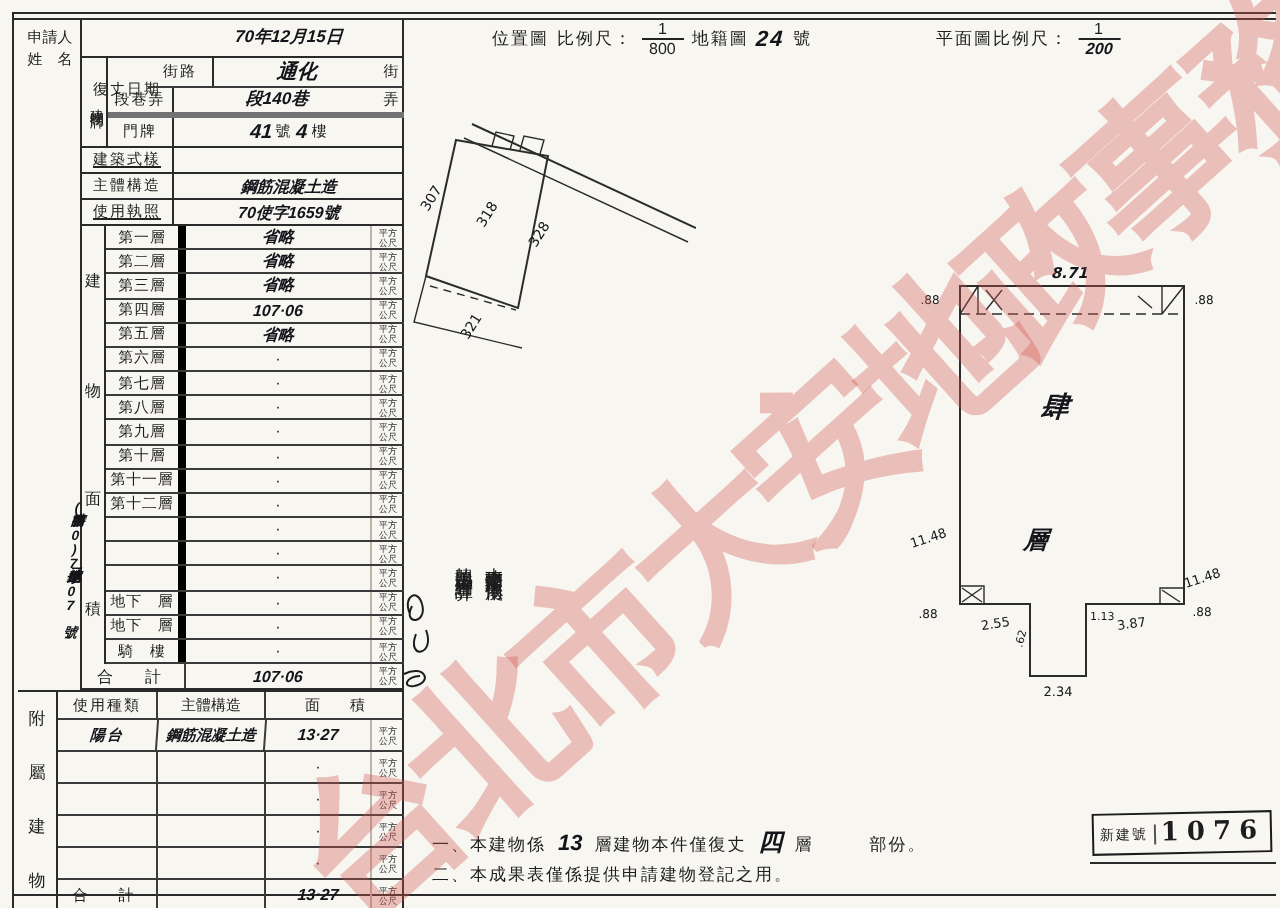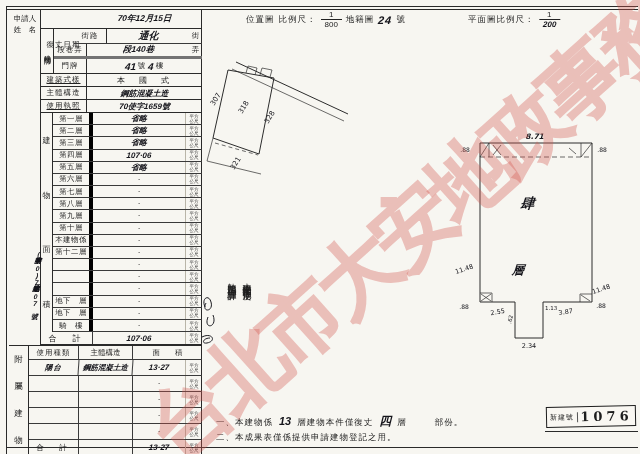--- a/index.html
+++ b/index.html
@@ -111,21 +111,20 @@
             <span class="lbl">號</span>
             <span class="hand" style="font-size:10px;">4</span>
             <span class="lbl">樓</span>
           </div>
         </div>
       </div>
     </div>
 
     <div class="hrow" style="height:13px;">
       <div class="hl lbl" style="width:46px;text-decoration:underline;">建築式樣</div>
-      <div class="hval" style="font-size:8px;letter-spacing:3px;">本　國　式</div>
     </div>
     <div class="hrow" style="height:13px;">
       <div class="hl lbl" style="width:46px;">主體構造</div>
       <div class="hval hand" style="font-size:8px;">鋼筋混凝土造</div>
     </div>
     <div class="hrow" style="height:13px;">
       <div class="hl lbl" style="width:46px;text-decoration:underline;">使用執照</div>
       <div class="hval hand" style="font-size:8px;">70使字1659號</div>
     </div>
   </div>
@@ -212,21 +211,21 @@
         </div>
         <div class="frow">
           <div class="fname">第十層</div>
           <div class="fval">·</div>
           <div class="funit">
             <span>平方</span>
             <span>公尺</span>
           </div>
         </div>
         <div class="frow">
-          <div class="fname">本建物係</div>
+          <div class="fname">第十一層</div>
           <div class="fval">·</div>
           <div class="funit">
             <span>平方</span>
             <span>公尺</span>
           </div>
         </div>
         <div class="frow">
           <div class="fname">第十二層</div>
           <div class="fval">·</div>
           <div class="funit">

